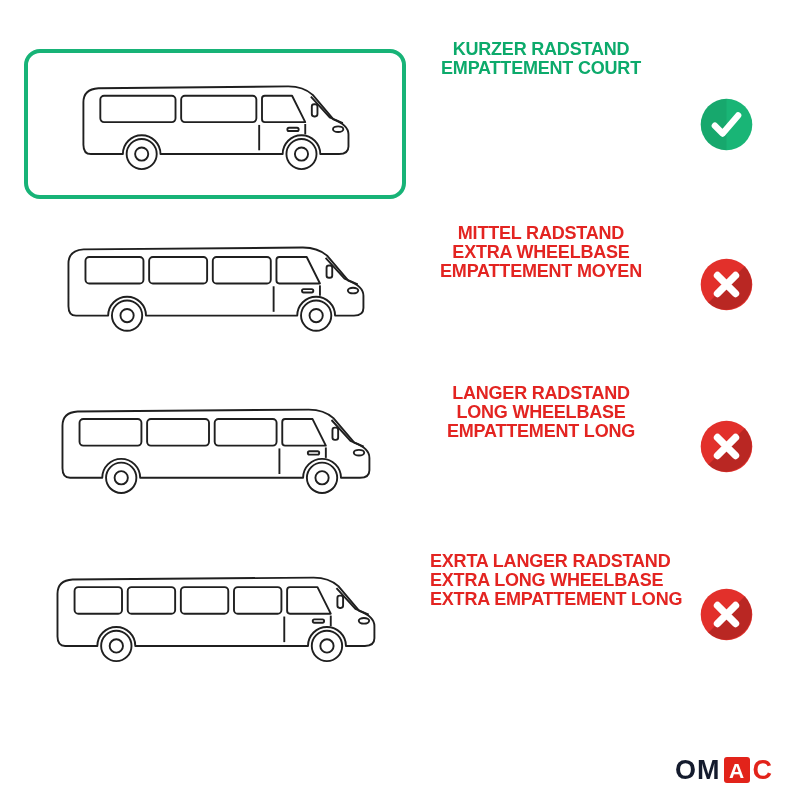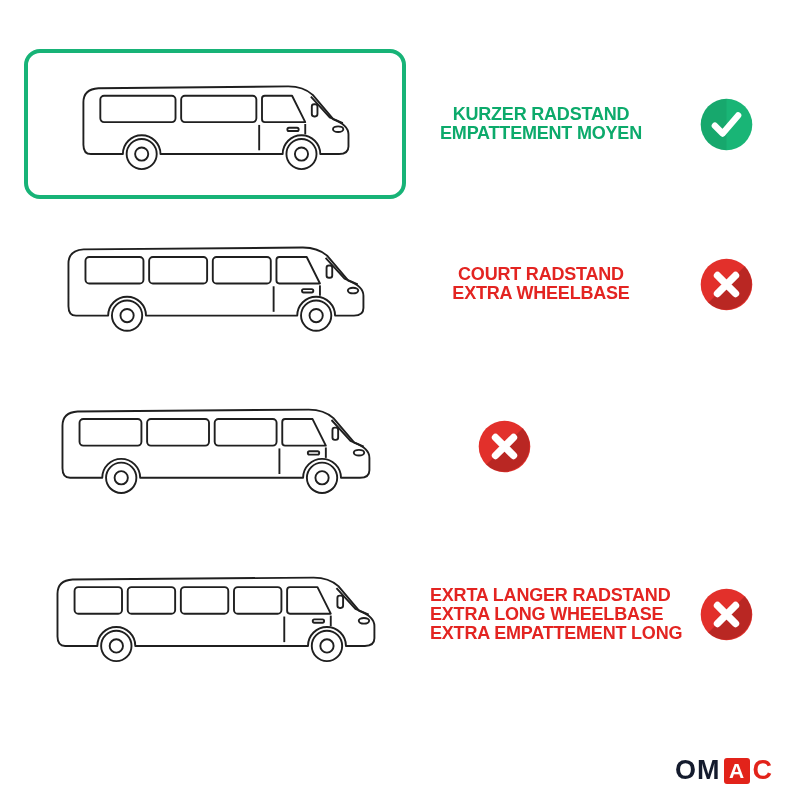--- a/index.html
+++ b/index.html
@@ -1,20 +1,20 @@
 <!DOCTYPE html>
 <html style="--text_green: #0caa6b; --text_red: #e32421; --icon_green: #19b576; --icon_red: #e2302b; --frame_green: #17b377; --ink: #1f1f1f; --logo_dark: #141b2d; --logo_red: #e2231a;"><head>
 <meta charset="utf-8">
 <style>
   html,body{margin:0;padding:0}
   body{
     width:800px;height:800px;position:relative;overflow:hidden;
     background:#ffffff;font-family:"Liberation Sans",sans-serif;
   }
-  .row{position:absolute;left:0;width:100%;display:flex;align-items:center}
+  .row{position:absolute;left:0;width:100%;display:flex;}
   #row-short {top:40px;height:168px}
   #row-middle{top:224px;height:120px}
   #row-long  {top:384px;height:125px}
   #row-xlong {top:552px;height:125px}
 
   .van-col{width:430px;display:flex;align-items:center;justify-content:center}
   .selected-frame{
     border:4px solid var(--frame_green,#17b377);
     border-radius:16px;
     padding:8px 46px 10px;
@@ -29,21 +29,21 @@
   }
   .labels .line{display:block}
   .labels.green{color:var(--text_green,#0caa6b)}
   .labels.red{color:var(--text_red,#e32421)}
 
   .status-col{width:148px;display:flex;justify-content:center;align-items:center}
   .status-icon{width:55px;height:55px;display:block}
 
   .logo{
     position:absolute;right:28px;bottom:16px;
-    display:flex;align-items:center;gap:2px;
+    display:flex;align-items:flex-start;gap:2px;
     font-weight:800;font-size:27px;line-height:1;
   }
   .logo .om{color:var(--logo_dark,#141b2d);letter-spacing:1px}
   .logo .a-badge{
     background:var(--logo_red,#e2231a);color:#fff;
     width:26px;height:26px;border-radius:3px;
     display:flex;align-items:center;justify-content:center;
     font-size:21px;margin:0 1px;
   }
   .logo .c{color:var(--logo_red,#e2231a)}
@@ -69,21 +69,21 @@
             <circle cx="72" cy="99" r="16"></circle>
             <circle cx="72" cy="99" r="7"></circle>
             <circle cx="242" cy="99" r="16"></circle>
             <circle cx="242" cy="99" r="7"></circle>
           </svg>
         </div>
     </div>
   </div>
   <div class="labels green">
     <span class="line">KURZER RADSTAND</span>
-    <span class="line">EMPATTEMENT MOYEN</span>
+    <span class="line">EMPATTEMENT COURT</span>
   </div>
   <div class="status-col">
     <svg class="status-icon" viewBox="0 0 64 64">
       <circle cx="32" cy="32" r="30" style="fill:var(--icon_green,#19b576)"></circle>
       <path d="M32 2 a30 30 0 0 0 0 60 Z" style="fill:rgba(0,0,0,.07)"></path>
       <path d="M18.5 33.5 L27.5 42.5 L45.5 21.5" style="stroke:#fff;stroke-width:7.5;fill:none;stroke-linecap:round;stroke-linejoin:round"></path>
     </svg>
   </div>
 </div>
 
@@ -103,22 +103,23 @@
           <line x1="227" y1="68" x2="227" y2="95"></line>
           <line x1="276" y1="67" x2="276" y2="78"></line>
           <circle cx="72" cy="99" r="16"></circle>
           <circle cx="72" cy="99" r="7"></circle>
           <circle cx="272" cy="99" r="16"></circle>
           <circle cx="272" cy="99" r="7"></circle>
         </svg>
       </div>
   </div>
   <div class="labels red">
-    <span class="line">COURT RADSTAND</span>
+    <span class="line">MITTEL RADSTAND</span>
     <span class="line">EXTRA WHEELBASE</span>
+    <span class="line">EMPATTEMENT MOYEN</span>
   </div>
   <div class="status-col">
     <svg class="status-icon" viewBox="0 0 64 64">
       <circle cx="32" cy="32" r="30" style="fill:var(--icon_red,#e2302b)"></circle>
       <path d="M10.8 53.2 A30 30 0 0 0 53.2 10.8 Z" style="fill:rgba(0,0,0,.18)"></path>
       <path d="M21.5 21.5 L42.5 42.5 M42.5 21.5 L21.5 42.5" style="stroke:#fff;stroke-width:8.5;fill:none;stroke-linecap:round"></path>
     </svg>
   </div>
 </div>
 
@@ -136,20 +137,25 @@
           <rect x="295" y="46" width="6" height="13" rx="2.5"></rect>
           <rect x="269" y="71" width="12" height="3.5" rx="1.7"></rect>
           <line x1="239" y1="68" x2="239" y2="95"></line>
           <line x1="288" y1="67" x2="288" y2="78"></line>
           <circle cx="72" cy="99" r="16"></circle>
           <circle cx="72" cy="99" r="7"></circle>
           <circle cx="284" cy="99" r="16"></circle>
           <circle cx="284" cy="99" r="7"></circle>
         </svg>
       </div>
+  </div>
+  <div class="labels red">
+    <span class="line">LANGER RADSTAND</span>
+    <span class="line">LONG WHEELBASE</span>
+    <span class="line">EMPATTEMENT LONG</span>
   </div>
   <div class="status-col">
     <svg class="status-icon" viewBox="0 0 64 64">
       <circle cx="32" cy="32" r="30" style="fill:var(--icon_red,#e2302b)"></circle>
       <path d="M10.8 53.2 A30 30 0 0 0 53.2 10.8 Z" style="fill:rgba(0,0,0,.18)"></path>
       <path d="M21.5 21.5 L42.5 42.5 M42.5 21.5 L21.5 42.5" style="stroke:#fff;stroke-width:8.5;fill:none;stroke-linecap:round"></path>
     </svg>
   </div>
 </div>
 

